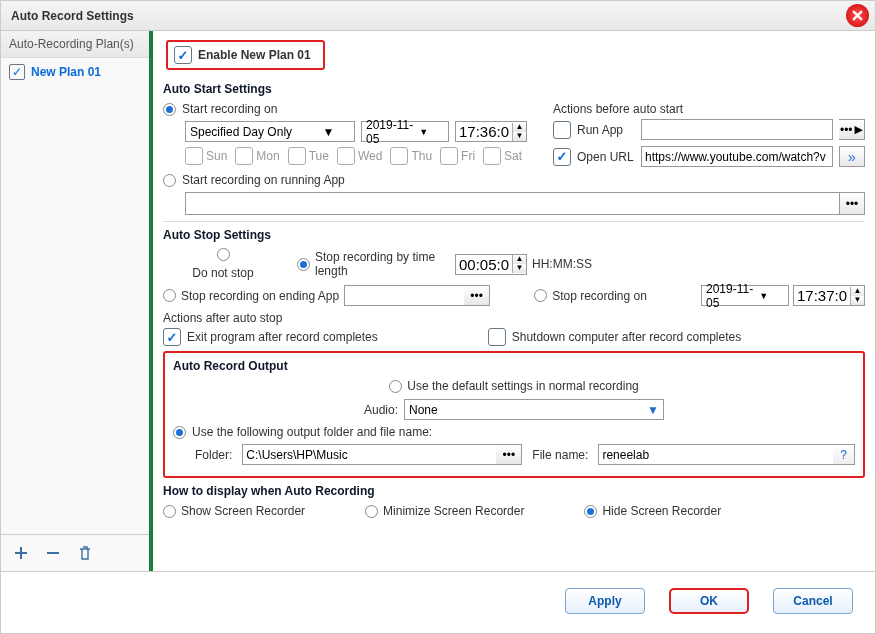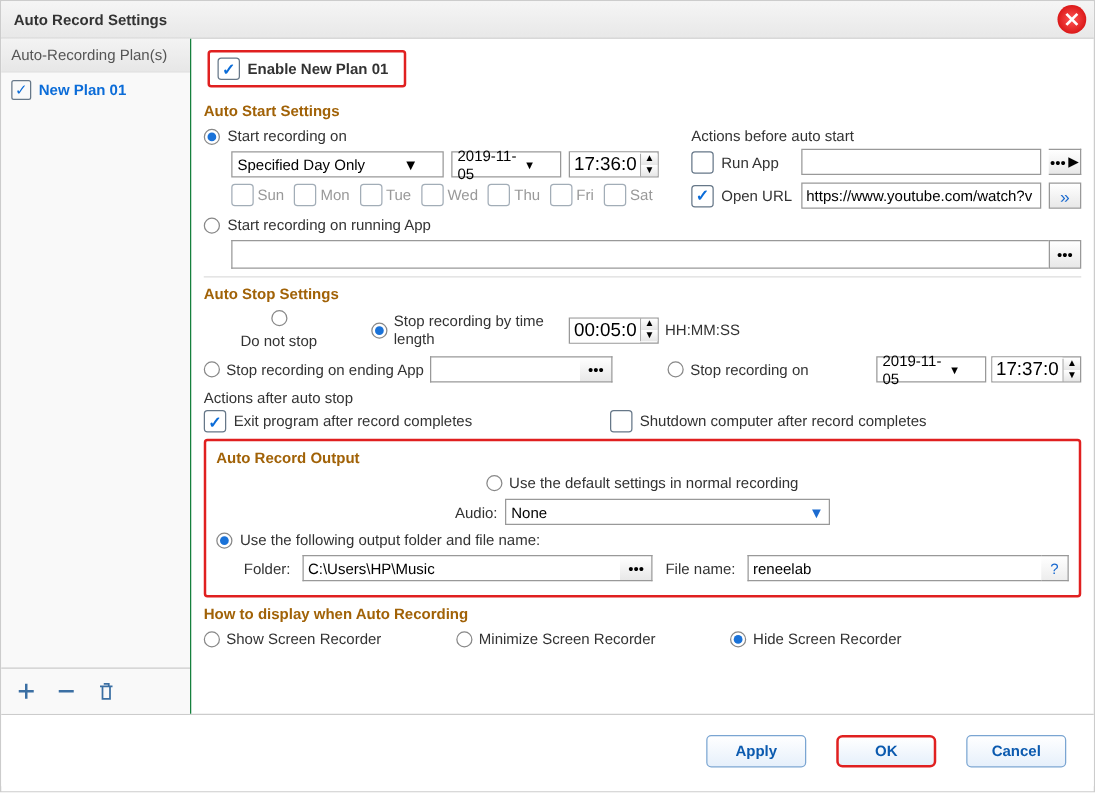--- a/index.html
+++ b/index.html
@@ -3,32 +3,32 @@
 <meta charset="utf-8">
 <style>
 * { box-sizing: border-box; margin: 0; padding: 0; font-family: Tahoma, Arial, sans-serif; font-size: 12px; }
 body { background: #fff; }
 .dialog { width: 876px; height: 634px; border: 1px solid #ccc; background: #fff; position: relative; }
 .titlebar { height: 30px; background: linear-gradient(#f5f5f5, #e8e8e8); border-bottom: 1px solid #ccc; display: flex; align-items: center; padding-left: 10px; }
 .titlebar-text { font-weight: bold; color: #333; }
 .close-btn { position: absolute; right: 6px; top: 3px; width: 23px; height: 23px; border-radius: 50%; background: radial-gradient(#ff5555, #cc0000); display: flex; align-items: center; justify-content: center; cursor: pointer; }
 .close-btn svg { width: 11px; height: 11px; }
 .body { display: flex; height: 540px; }
-.sidebar { width: 152px; border-right: 1px solid #15803d; background: #f9f9f9; display: flex; flex-direction: column; }
+.sidebar { width: 152px; border-right: 4px solid #15803d; background: #f9f9f9; display: flex; flex-direction: column; }
 .sidebar-header { padding: 6px 8px; border-bottom: 1px solid #ddd; color: #555; background: linear-gradient(#f3f3f3,#e7e7e7); }
 .sidebar-item { display: flex; align-items: center; gap: 6px; padding: 6px 8px; color: #0b6cd8; cursor: pointer; }
 .sidebar-item .chk { width: 16px; height: 16px; border: 1px solid #678; border-radius: 2px; display: flex; align-items: center; justify-content: center; color: #0b6cd8; }
 .sidebar-tools { margin-top: auto; border-top: 1px solid #ccc; display: flex; gap: 12px; padding: 8px 10px; align-items: center; }
 .sidebar-tools .tool { width: 20px; height: 20px; display: flex; align-items: center; justify-content: center; cursor: pointer; color: #3b6fa3; }
 .main { flex: 1; padding: 6px 10px 0 10px; overflow: hidden; }
 .enable-box { border: 2px solid #e02020; border-radius: 3px; display: inline-flex; align-items: center; gap: 6px; padding: 4px 12px 4px 6px; margin: 3px 0 8px 3px; }
 .chk-sq { width: 18px; height: 18px; border: 1px solid #678; border-radius: 3px; display: inline-flex; align-items: center; justify-content: center; color: #0b6cd8; background: #fff; }
 .chk-sq.checked::before { content:"✓"; font-weight: bold; font-size: 13px; }
 .enable-box .label { font-weight: bold; color: #333; }
-.section-title { font-weight: bold; color: #a16207; margin: 4px 0 6px 0; }
+.section-title { font-weight: bold; color: #0f172a; margin: 4px 0 6px 0; }
 .row { display: flex; align-items: center; gap: 6px; margin-bottom: 5px; }
 .radio { width: 13px; height: 13px; border: 1px solid #888; border-radius: 50%; display: inline-flex; align-items: center; justify-content: center; background: #fff; }
 .radio.sel::before { content:""; width: 7px; height: 7px; border-radius: 50%; background: #1a72d8; }
 .lbl { color: #333; }
 select, input[type=text] { border: 1px solid #999; height: 21px; padding: 0 3px; background: #fff; font-size: 12px; }
 .sel-box { border: 1px solid #999; height: 21px; background: #fff; display: inline-flex; align-items: center; padding: 0 18px 0 4px; }
 .sel-box .caret { margin-left: auto; width: 15px; text-align: center; }
 .indent { margin-left: 22px; }
 .days { display: flex; gap: 8px; margin-left: 22px; margin-bottom: 6px; }
 .day { display: flex; align-items: center; gap: 3px; color: #999; }

